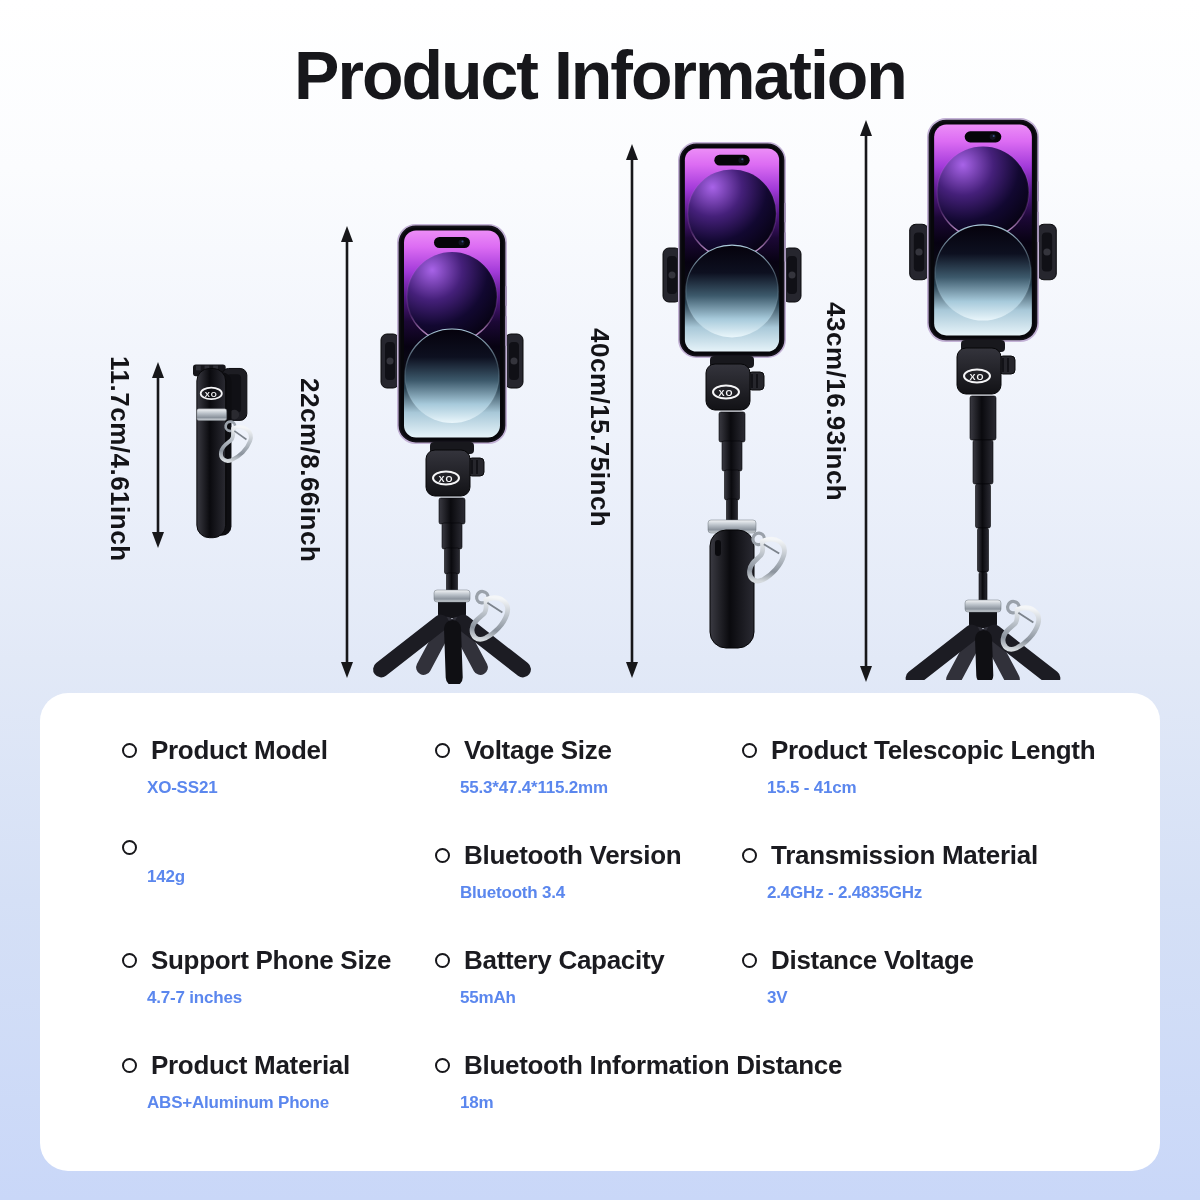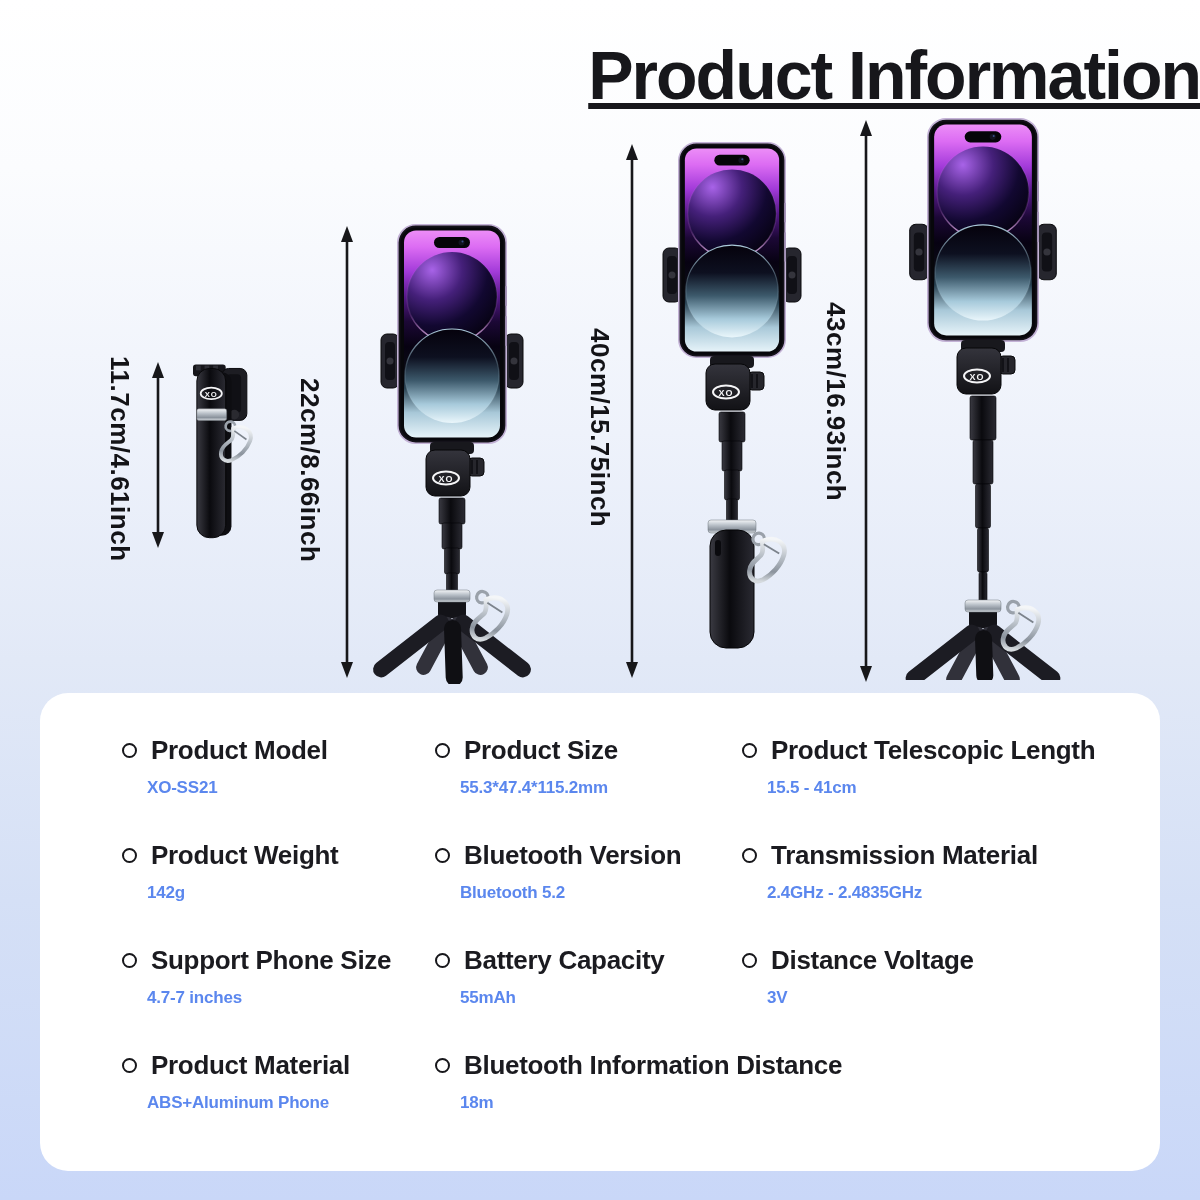--- a/index.html
+++ b/index.html
@@ -5,23 +5,22 @@
   html,body{margin:0;padding:0;}
   body{
     width:1200px;height:1200px;overflow:hidden;
     font-family:"Liberation Sans", sans-serif;
     background:linear-gradient(180deg,#ffffff 0%,#fbfcfe 14%,#eef2fb 36%,#e2e9f7 55%,#d5e0f6 75%,#c9d7f8 100%);
   }
   .stage{position:relative;width:1200px;height:1200px;}
 
   .title{
     position:absolute;left:0;top:36px;width:100%;margin:0;
-    text-align:right;font-size:68px;font-weight:700;letter-spacing:-2px;
+    text-align:center;font-size:68px;font-weight:700;letter-spacing:-2px;
     color:#17171b;
-    text-decoration:underline;
   }
 
   .dim-label{
     position:absolute;writing-mode:vertical-rl;
     font-size:26px;font-weight:700;color:#131317;letter-spacing:0.5px;
     white-space:nowrap;
   }
   .dim-arrow{position:absolute;}
   .dim-arrow line{stroke:#17171a;stroke-width:2.6;}
   .dim-arrow polygon{fill:#17171a;}
@@ -268,45 +267,44 @@
       <div class="spec-cell">
         <div class="spec-label-row">
             <span class="bullet"></span>
           <span class="spec-label">Product Model</span>
           </div>
         <div class="spec-value">XO-SS21</div>
       </div>
       <div class="spec-cell">
         <div class="spec-label-row">
             <span class="bullet"></span>
-          <span class="spec-label">Product Size</span>
+          <span class="spec-label">Voltage Size</span>
           </div>
         <div class="spec-value">55.3*47.4*115.2mm</div>
       </div>
       <div class="spec-cell">
         <div class="spec-label-row">
             <span class="bullet"></span>
           <span class="spec-label">Product Telescopic Length</span>
           </div>
         <div class="spec-value">15.5 - 41cm</div>
       </div>
 
       <div class="spec-cell">
         <div class="spec-label-row">
             <span class="bullet"></span>
-          <span class="spec-label">Product Weight</span>
           </div>
         <div class="spec-value">142g</div>
       </div>
       <div class="spec-cell">
         <div class="spec-label-row">
             <span class="bullet"></span>
           <span class="spec-label">Bluetooth Version</span>
           </div>
-        <div class="spec-value">Bluetooth 5.2</div>
+        <div class="spec-value">Bluetooth 3.4</div>
       </div>
       <div class="spec-cell">
         <div class="spec-label-row">
             <span class="bullet"></span>
           <span class="spec-label">Transmission Material</span>
           </div>
         <div class="spec-value">2.4GHz - 2.4835GHz</div>
       </div>
 
       <div class="spec-cell">

